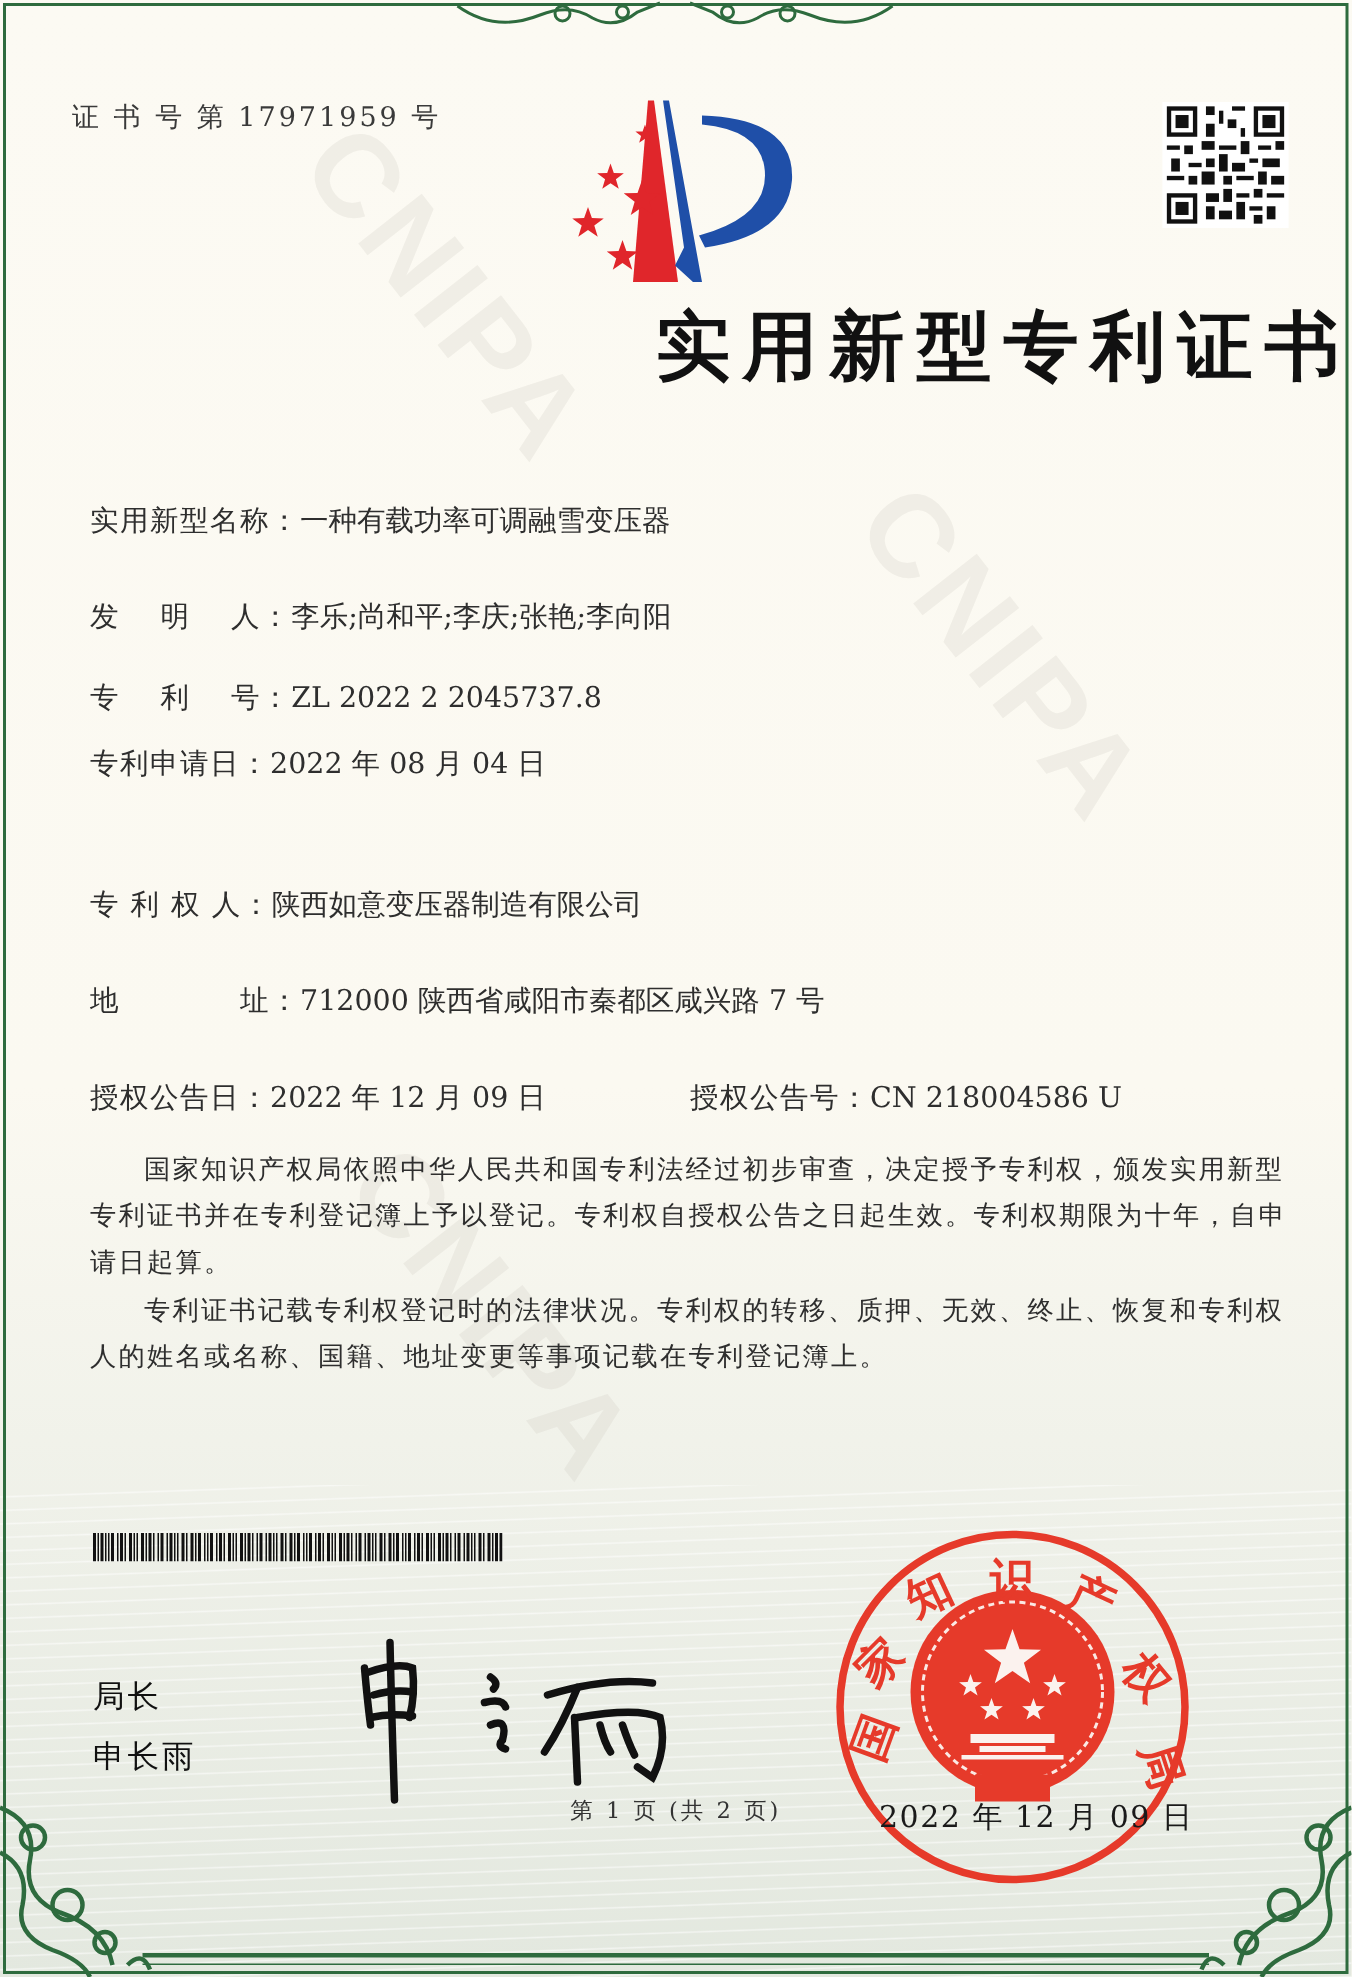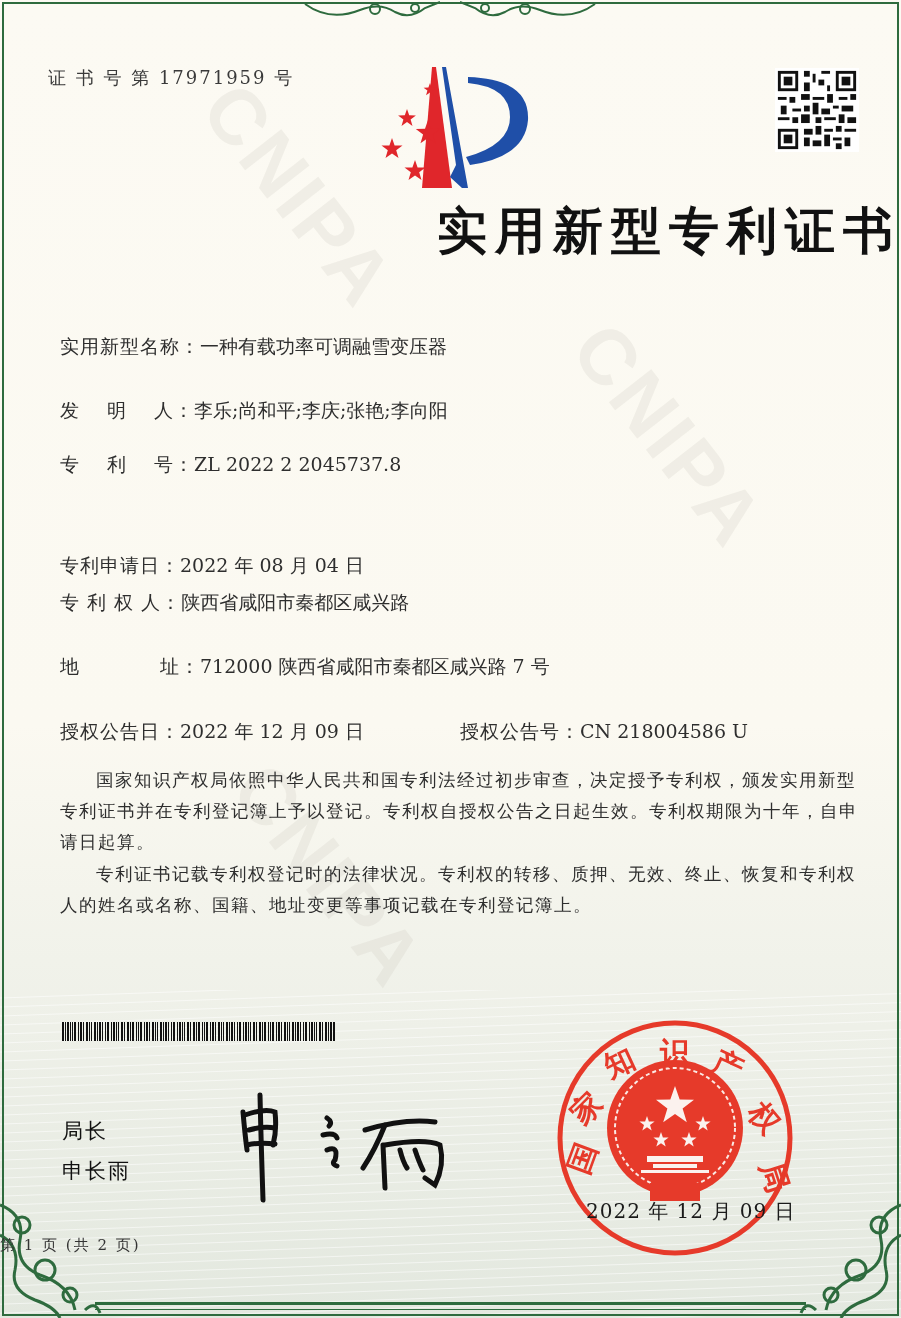--- a/index.html
+++ b/index.html
@@ -40,21 +40,21 @@
     font-size: 50px; letter-spacing: 8px; font-weight: bold; color: #111;
   }
   .field { position: absolute; left: 60px; font-size: 19px; color: #2e2e2e; white-space: nowrap; }
   .field .lbl { display: inline-block; letter-spacing: 1px; }
   .para { position: absolute; left: 60px; width: 800px; font-size: 17.5px; line-height: 31px; color: #2e2e2e; text-indent: 36px; letter-spacing: 1.5px; }
   .barcode { position: absolute; left: 62px; top: 1022px; width: 273px; height: 19px; }
   .sig-title { position: absolute; left: 62px; font-family: Liberation Sans, sans-serif; font-size: 21px; color: #111; letter-spacing: 2px; }
   .signature { position: absolute; left: 235px; top: 1090px; width: 230px; height: 115px; }
   .seal { position: absolute; left: 555px; top: 1018px; width: 240px; height: 240px; }
   .seal-date { position: absolute; left: 586px; top: 1198px; font-size: 20px; color: #1a1a1a; letter-spacing: 1px; }
-  .page-no { position: absolute; left: 0; right: 0; top: 1236px; text-align: left; font-size: 15px; color: #333; letter-spacing: 2px; }
+  .page-no { position: absolute; left: 0; right: 0; top: 1198px; text-align: center; font-size: 15px; color: #333; letter-spacing: 2px; }
 </style>
 </head>
 <body>
 
 <div class="page">
 
   <div class="waves"></div>
 
   <div class="watermark" style="left:170px; top:150px;">CNIPA</div>
   <div class="watermark" style="left:540px; top:390px;">CNIPA</div>
@@ -170,25 +170,25 @@
 
   <div class="field" style="top:398px;">
     <span class="lbl">发　 明　 人：</span><span>李乐;尚和平;李庆;张艳;李向阳</span>
   </div>
   <div class="field" style="top:334px;">
     <span class="lbl">实用新型名称：</span><span>一种有载功率可调融雪变压器</span>
   </div>
   <div class="field" style="top:452px;">
     <span class="lbl">专　 利　 号：</span><span>ZL 2022 2 2045737.8</span>
   </div>
-  <div class="field" style="top:553px;text-align:right;">
+  <div class="field" style="top:496px;text-align:right;">
     <span class="lbl">专利申请日：</span><span>2022 年 08 月 04 日</span>
   </div>
   <div class="field" style="top:590px;">
-    <span class="lbl">专 利 权 人：</span><span>陕西省咸阳市秦都区咸兴路</span>
+    <span class="lbl">专 利 权 人：</span><span>陕西如意变压器制造有限公司</span>
   </div>
   <div class="field" style="top:654px;">
     <span class="lbl">地　　　　址：</span><span>712000  陕西省咸阳市秦都区咸兴路 7 号</span>
   </div>
   <div class="field" style="top:719px;">
     <span class="lbl">授权公告日：</span><span>2022 年 12 月 09 日</span>
   </div>
   <div class="field" style="top:719px; left:460px;">
     <span class="lbl">授权公告号：</span><span>CN 218004586 U</span>
   </div>

